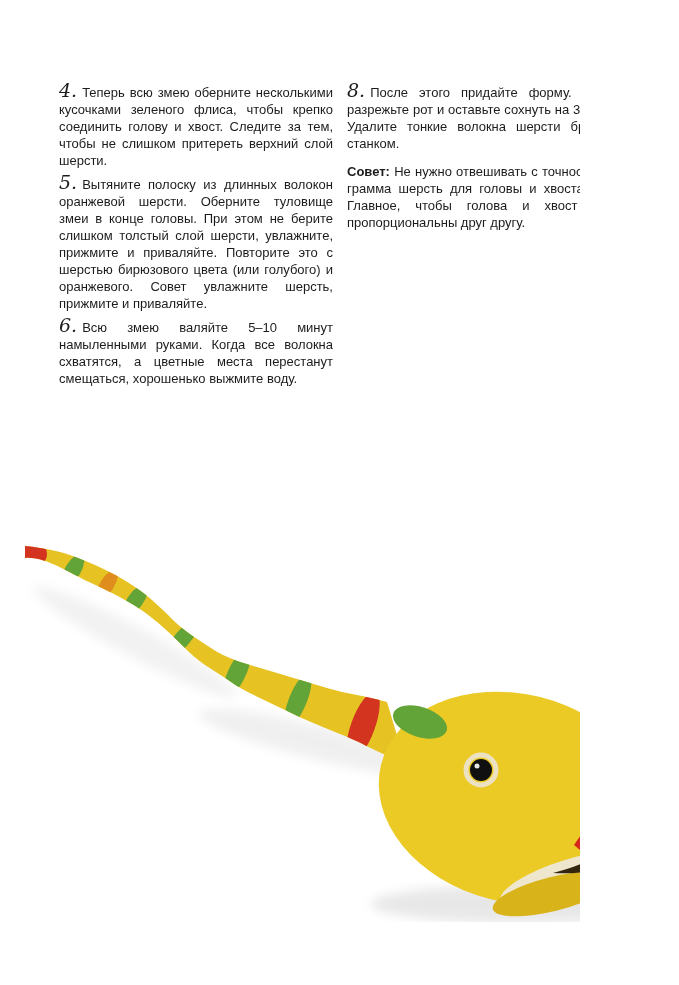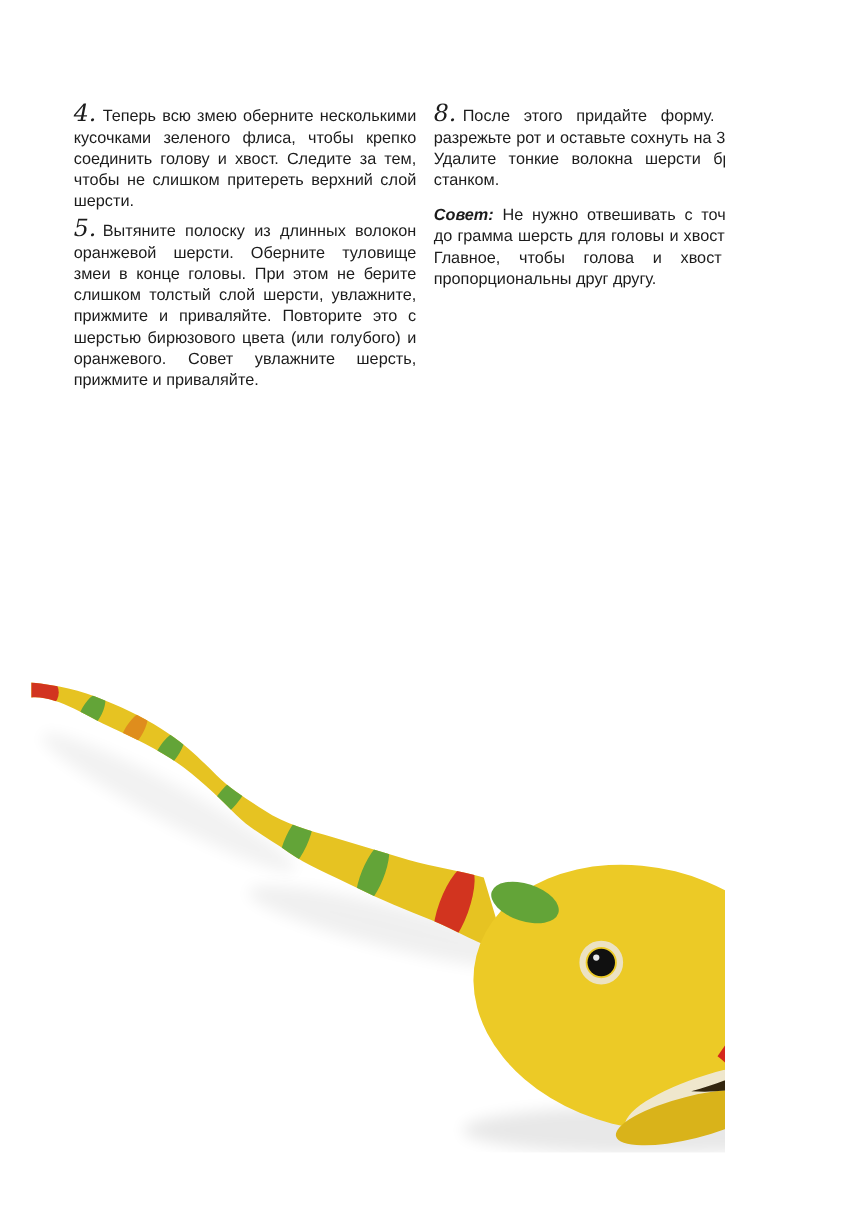--- a/index.html
+++ b/index.html
@@ -9,38 +9,41 @@
   }
   .col{position:absolute;top:84px;font-size:13px;line-height:17px;text-align:justify;}
   .col-left{left:59px;width:274px;}
   .col-right{left:347px;width:277px;}
   p.step{margin:0 0 7px 0;}
   .num{
     font-family:"DejaVu Serif",serif;font-style:italic;font-weight:500;
     font-size:19px;line-height:13px;margin-right:5px;
   }
   .tip{margin:11px 0 0 0;}
-  .tip-label{font-weight:bold;font-style:italic;}
+  .tip-label{font-weight:bold;}
   .photo{position:absolute;left:15px;top:530px;width:648px;height:392px;}
   .photo svg{display:block;width:100%;height:100%;}
   .pagenum{
     position:absolute;left:584px;top:888px;font-size:13.5px;color:#404040;margin-top:40px;
   }
 </style>
 </head>
 <body>
 
 <div class="page">
 
   <div class="col col-left">
     <p class="step">
       <span class="num">4.</span><span>Теперь всю змею оберните несколькими кусочками зеленого флиса, чтобы крепко соединить голову и хвост. Следите за тем, чтобы не слишком притереть верхний слой шерсти.</span>
     </p>
     <p class="step">
       <span class="num">5.</span><span>Вытяните полоску из длинных волокон оранжевой шерсти. Оберните туловище змеи в конце головы. При этом не берите слишком толстый слой шерсти, увлажните, прижмите и приваляйте. Повторите это с шерстью бирюзового цвета (или голубого) и оранжевого. Совет увлажните шерсть, прижмите и приваляйте.</span>
+    </p>
+    <p class="step">
+      <span class="num">6.</span><span>Всю змею валяйте 5–10 минут намыленными руками. Когда все волокна схватятся, а цветные места перестанут смещаться, хорошенько выжмите воду.</span>
     </p>
   </div>
 
   <div class="col col-right">
     <p class="step">
       <span class="num">8.</span><span>После этого придайте форму. Ножом разрежьте рот и оставьте сохнуть на 3–2 дня. Удалите тонкие волокна шерсти бритвой-станком.</span>
     </p>
     <p class="tip">
       <span class="tip-label">Совет:</span>
       <span>Не нужно отвешивать с точностью до грамма шерсть для головы и хвоста змеи. Главное, чтобы голова и хвост были пропорциональны друг другу.</span>

